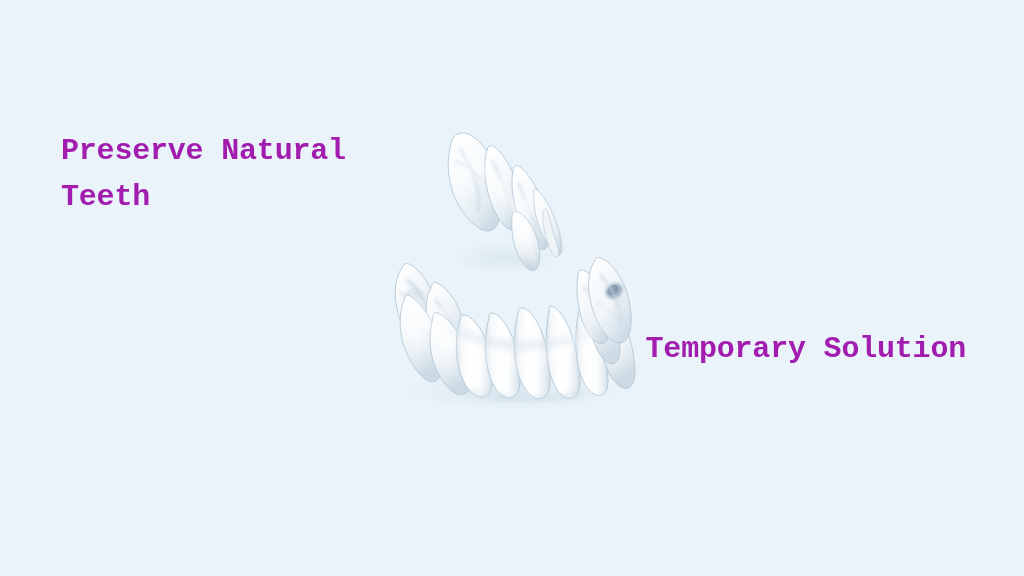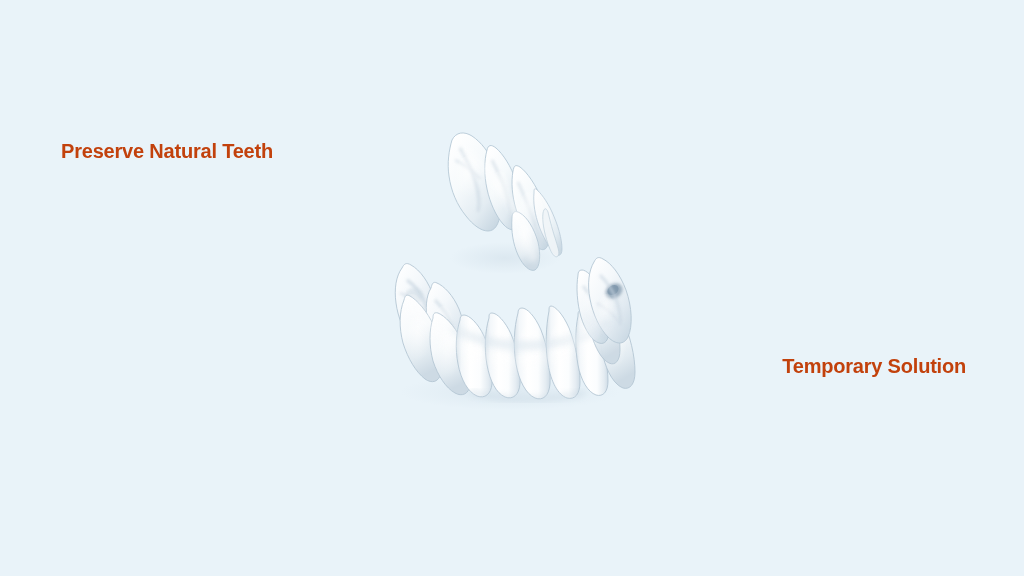--- a/index.html
+++ b/index.html
@@ -17,36 +17,36 @@
     position: relative;
     width: 1024px;
     height: 576px;
     background: #e9f3f9;
     overflow: hidden;
   }
 
   
   .label {
     position: absolute;
-    font-family: Liberation Sans, sans-serif;
+    font-family: Liberation Mono, monospace;
     font-weight: bold;
-    font-size: 20px;
+    font-size: 30px;
     line-height: 46px;
     letter-spacing: -0.2px;
-    color: #c2410c;
+    color: #a21caf;
     white-space: normal;
     margin: 0;
   }
   .label.left  { left: 61px;  width: 300px; text-align: left;  }
   .label.right { right: 58px; width: 330px; text-align: right; }
 
   #label-preserve-natural-teeth  { top: 128px; }
   #label-immediate-cosmetic-fix  { top: 128px; }
   #label-no-surgery-needed       { top: 343px; }
-  #label-temporary-solution      { top: 343px; }
+  #label-temporary-solution      { top: 326px; }
 
   
   #dental-figure {
     position: absolute;
     left: 0;
     top: 0;
     width: 1024px;
     height: 576px;
     pointer-events: none;
   }

